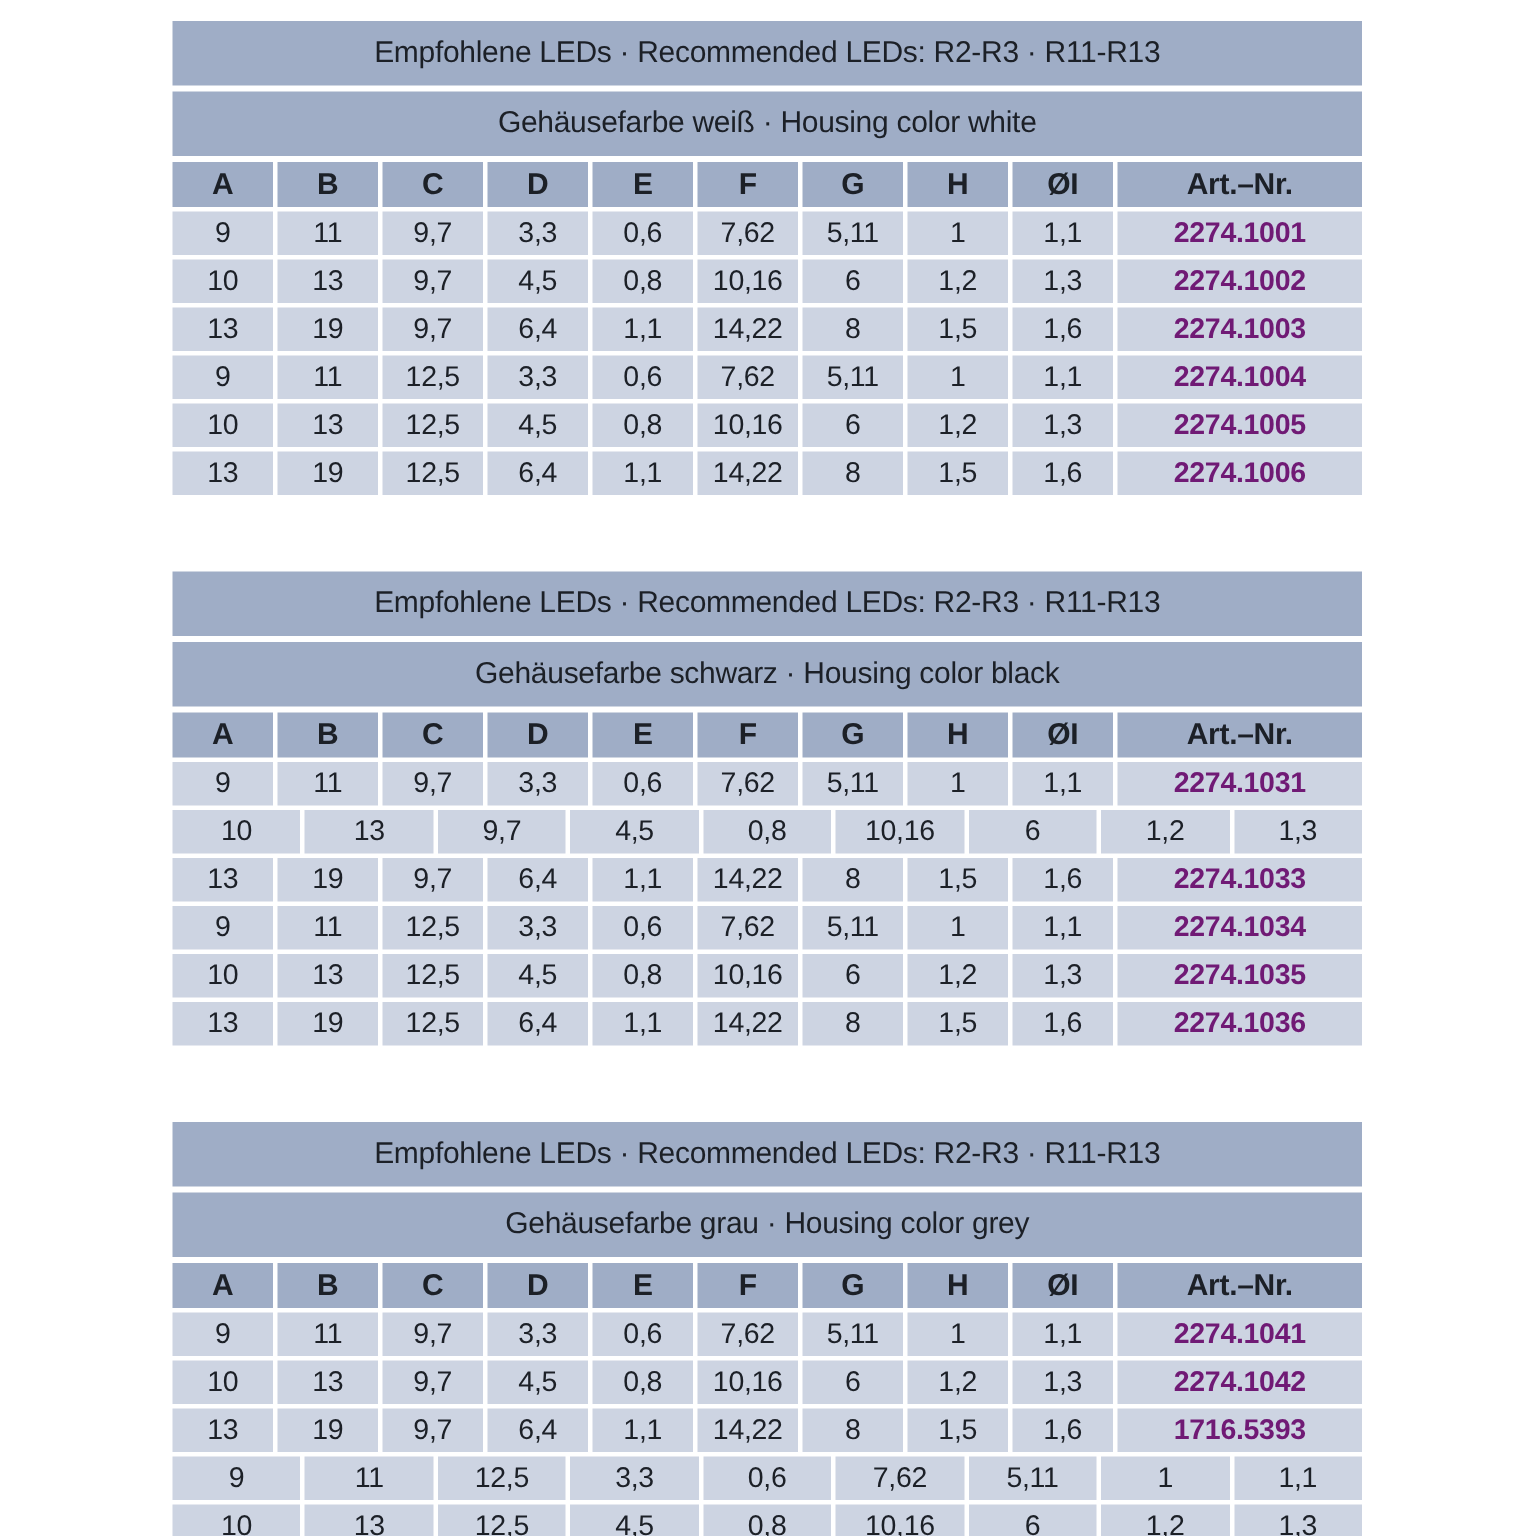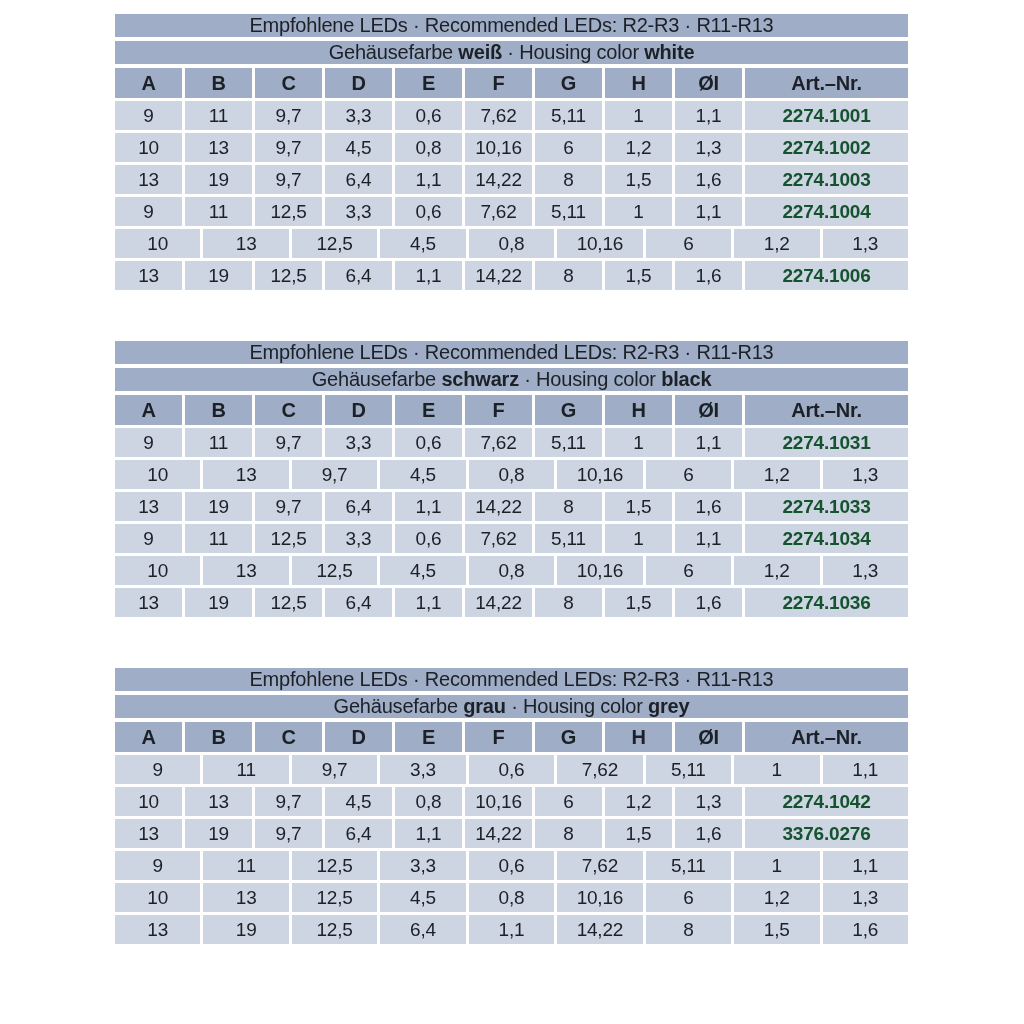--- a/index.html
+++ b/index.html
@@ -23,30 +23,30 @@
     display: flex;
     flex-direction: column;
     gap: 51px;
   }
   .spec-table {
     display: flex;
     flex-direction: column;
   }
   .band {
     background: var(--band, #9fadc6);
-    height: 23px;
+    height: 43px;
     display: flex;
     align-items: center;
     justify-content: center;
     font-size: 20px;
     letter-spacing: -0.2px;
     margin-bottom: 4px;
     white-space: pre;
   }
-  .band .bold { font-weight: 700; }
+  .band .bold { font-weight: 400; }
   .grid-row {
     display: flex;
     gap: 3px;
   }
   .header-row { margin-top: 0; }
   .data-row { margin-top: 3px; }
   .c {
     flex: 67 1 0;
     display: flex;
     align-items: center;
@@ -62,21 +62,21 @@
   }
   .dcell {
     background: var(--cell, #cdd4e2);
     height: 29px;
     font-size: 19px;
     font-weight: 400;
   }
   .dcell.art {
     font-weight: 700;
     font-size: 19px;
-    color: #14532d;
+    color: #701a75;
   }
 </style>
 </head>
 <body>
 
 <div class="tables-container">
     <div class="spec-table">
       <div class="band title">Empfohlene LEDs · Recommended LEDs: R2-R3 · R11-R13</div>
       <div class="band subtitle"><span class="">Gehäusefarbe </span><span class="bold">weiß</span><span class=""> · Housing color </span><span class="bold">white</span></div>
       <div class="grid-row header-row">
@@ -142,20 +142,21 @@
       <div class="grid-row data-row">
         <div class="c dcell">10</div>
         <div class="c dcell">13</div>
         <div class="c dcell">12,5</div>
         <div class="c dcell">4,5</div>
         <div class="c dcell">0,8</div>
         <div class="c dcell">10,16</div>
         <div class="c dcell">6</div>
         <div class="c dcell">1,2</div>
         <div class="c dcell">1,3</div>
+        <div class="c dcell wide art">2274.1005</div>
       </div>
       <div class="grid-row data-row">
         <div class="c dcell">13</div>
         <div class="c dcell">19</div>
         <div class="c dcell">12,5</div>
         <div class="c dcell">6,4</div>
         <div class="c dcell">1,1</div>
         <div class="c dcell">14,22</div>
         <div class="c dcell">8</div>
         <div class="c dcell">1,5</div>
@@ -228,20 +229,21 @@
       <div class="grid-row data-row">
         <div class="c dcell">10</div>
         <div class="c dcell">13</div>
         <div class="c dcell">12,5</div>
         <div class="c dcell">4,5</div>
         <div class="c dcell">0,8</div>
         <div class="c dcell">10,16</div>
         <div class="c dcell">6</div>
         <div class="c dcell">1,2</div>
         <div class="c dcell">1,3</div>
+        <div class="c dcell wide art">2274.1035</div>
       </div>
       <div class="grid-row data-row">
         <div class="c dcell">13</div>
         <div class="c dcell">19</div>
         <div class="c dcell">12,5</div>
         <div class="c dcell">6,4</div>
         <div class="c dcell">1,1</div>
         <div class="c dcell">14,22</div>
         <div class="c dcell">8</div>
         <div class="c dcell">1,5</div>
@@ -267,20 +269,21 @@
       <div class="grid-row data-row">
         <div class="c dcell">9</div>
         <div class="c dcell">11</div>
         <div class="c dcell">9,7</div>
         <div class="c dcell">3,3</div>
         <div class="c dcell">0,6</div>
         <div class="c dcell">7,62</div>
         <div class="c dcell">5,11</div>
         <div class="c dcell">1</div>
         <div class="c dcell">1,1</div>
+        <div class="c dcell wide art">2274.1041</div>
       </div>
       <div class="grid-row data-row">
         <div class="c dcell">10</div>
         <div class="c dcell">13</div>
         <div class="c dcell">9,7</div>
         <div class="c dcell">4,5</div>
         <div class="c dcell">0,8</div>
         <div class="c dcell">10,16</div>
         <div class="c dcell">6</div>
         <div class="c dcell">1,2</div>
@@ -290,21 +293,21 @@
       <div class="grid-row data-row">
         <div class="c dcell">13</div>
         <div class="c dcell">19</div>
         <div class="c dcell">9,7</div>
         <div class="c dcell">6,4</div>
         <div class="c dcell">1,1</div>
         <div class="c dcell">14,22</div>
         <div class="c dcell">8</div>
         <div class="c dcell">1,5</div>
         <div class="c dcell">1,6</div>
-        <div class="c dcell wide art">3376.0276</div>
+        <div class="c dcell wide art">1716.5393</div>
       </div>
       <div class="grid-row data-row">
         <div class="c dcell">9</div>
         <div class="c dcell">11</div>
         <div class="c dcell">12,5</div>
         <div class="c dcell">3,3</div>
         <div class="c dcell">0,6</div>
         <div class="c dcell">7,62</div>
         <div class="c dcell">5,11</div>
         <div class="c dcell">1</div>

